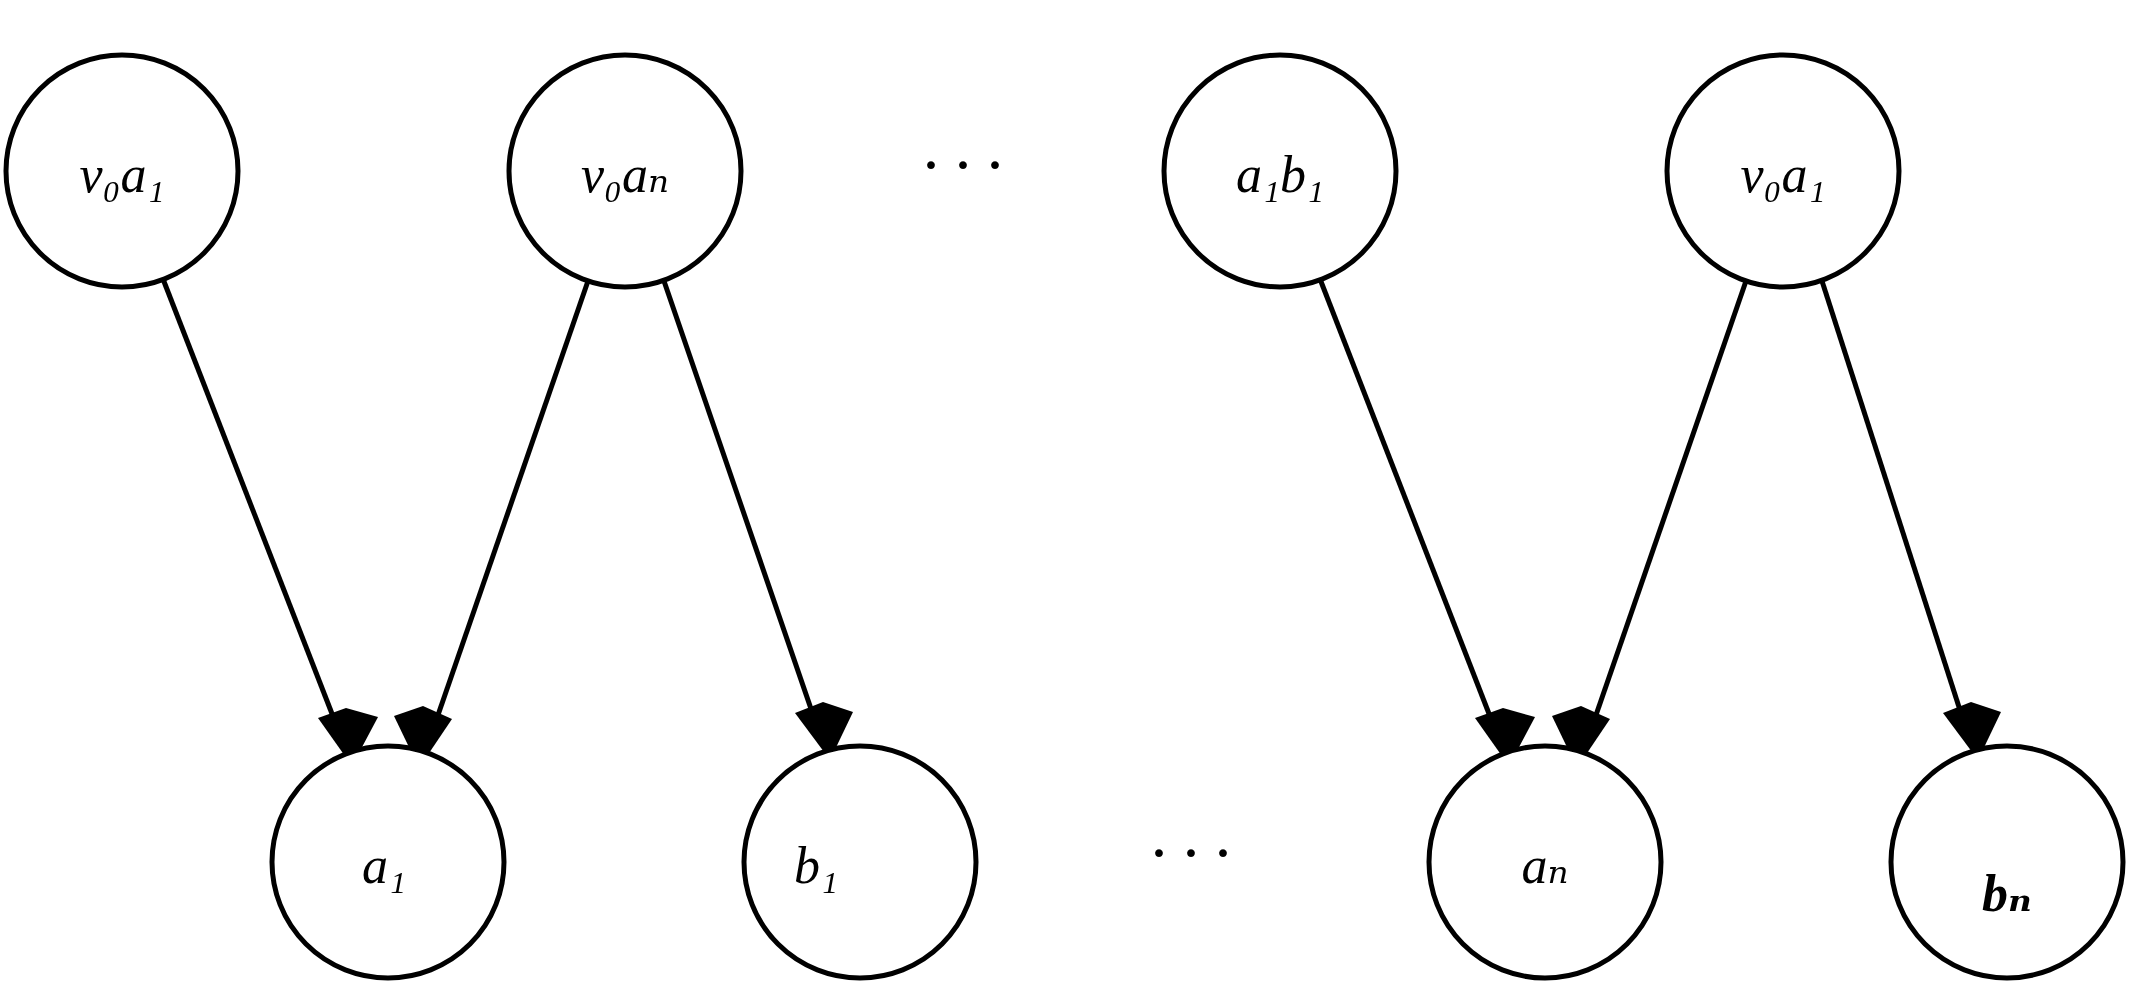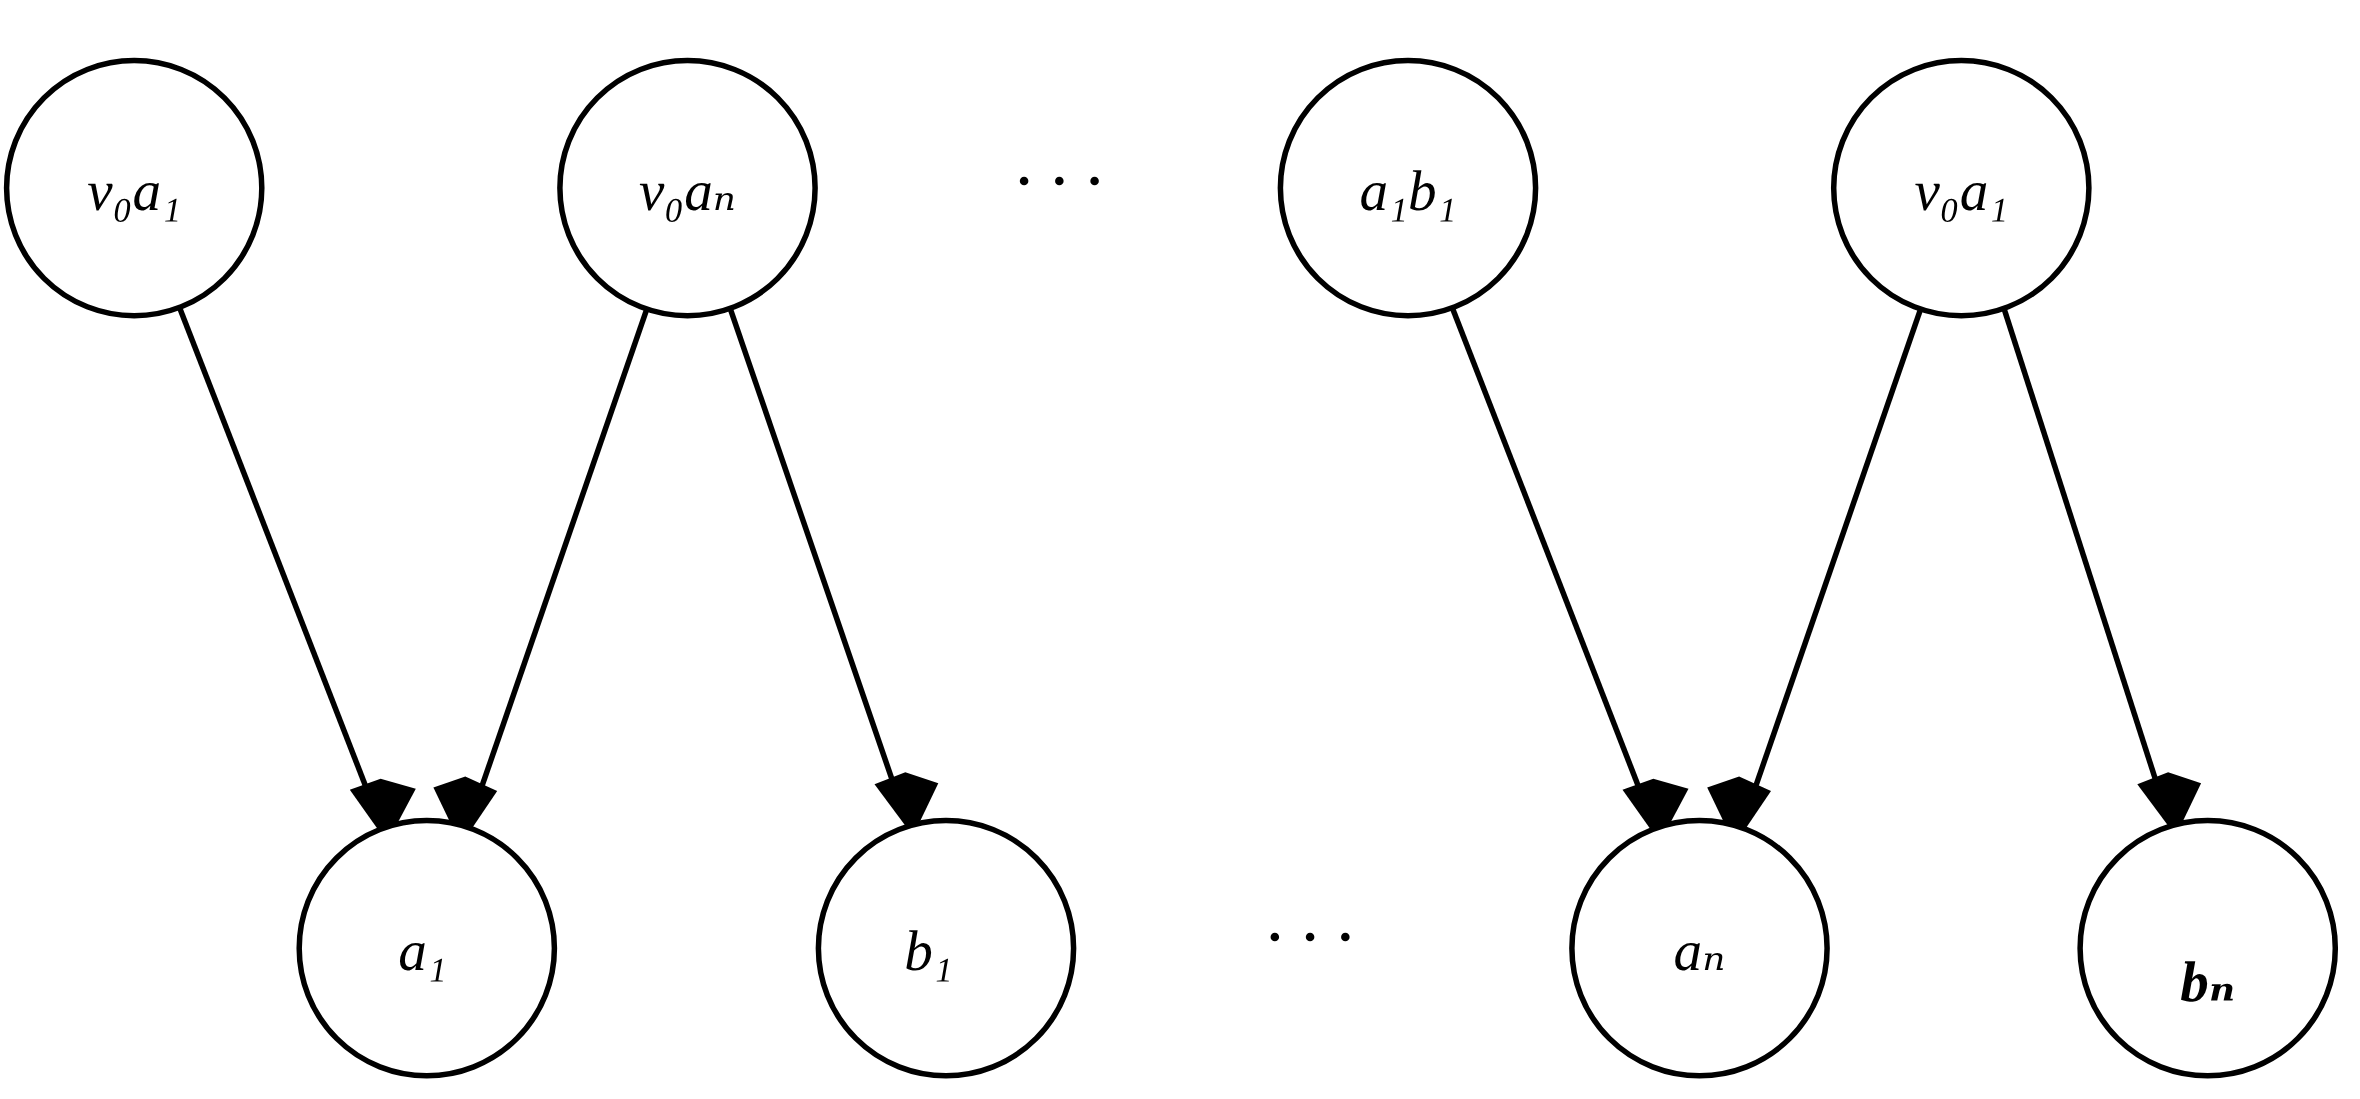--- a/index.html
+++ b/index.html
@@ -127,21 +127,21 @@
   </div>
   <div class="node-label" style="left:1280px; top:175px;">
     <span>a₁b₁</span>
   </div>
   <div class="node-label" style="left:1783px; top:175px;">
     <span>v₀a₁</span>
   </div>
   <div class="node-label" style="left:384px;  top:866px;">
     <span>a₁</span>
   </div>
-  <div class="node-label" style="left:844px;  top:866px;font-style:italic;">
+  <div class="node-label" style="left:816px;  top:866px;font-style:italic;">
     <span>b₁</span>
   </div>
   <div class="node-label" style="left:1545px; top:866px;">
     <span>aₙ</span>
   </div>
   <div class="node-label" style="left:2007px; top:894px;font-weight:bold;">
     <span>bₙ</span>
   </div>
 
   <div class="ellipsis-mark" style="left:968px;  top:165px;">···</div>

